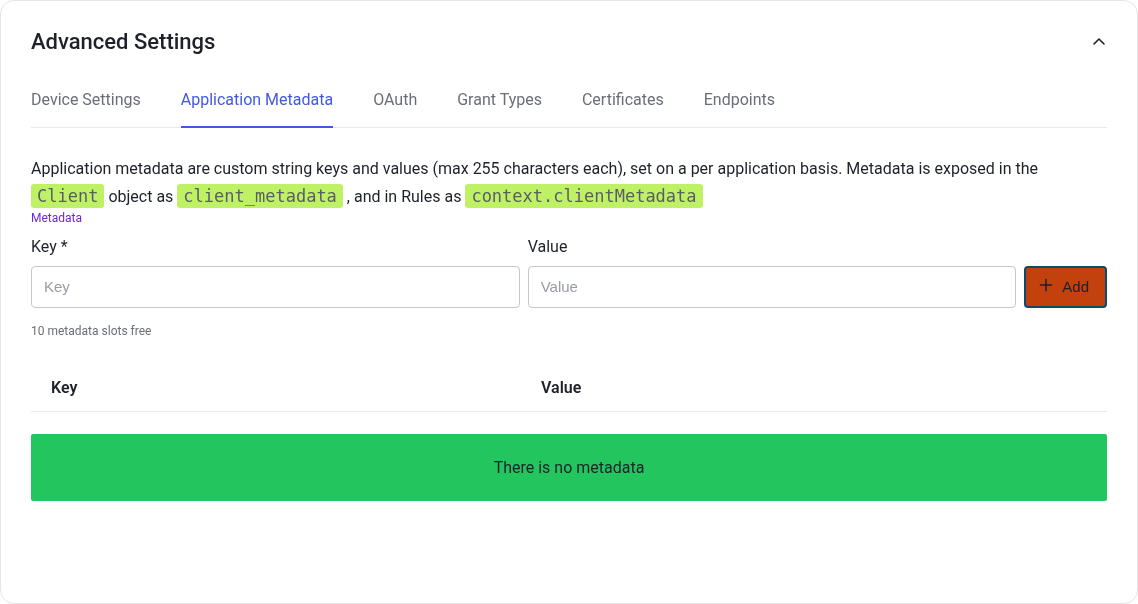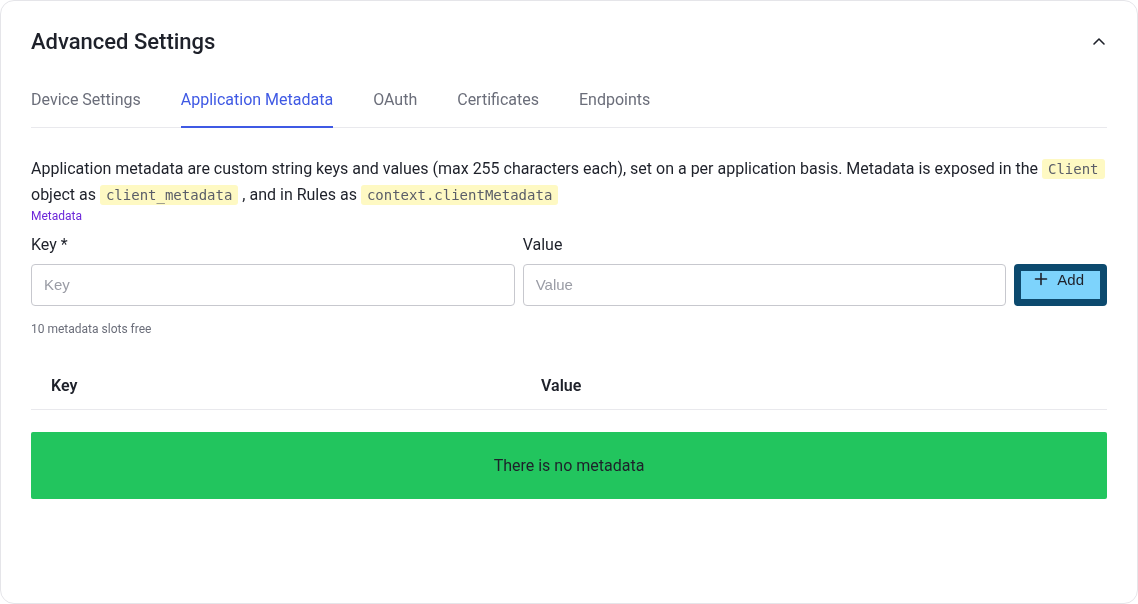--- a/index.html
+++ b/index.html
@@ -58,25 +58,25 @@
     height: 2px;
     background: #3f59e4;
   }
   .description {
     margin-top: 28px;
     font-size: 16px;
     line-height: 1.65;
     color: #1e212a;
   }
   code.inline {
-    background: #fef9c3;
+    background: #bef264;
     border-radius: 3px;
     padding: 2px 6px;
     font-family: ui-monospace, SFMono-Regular, Menlo, Consolas, monospace;
-    font-size: 14px;
+    font-size: 17px;
     color: #5a5d68;
   }
   .section-label {
     font-size: 12px;
     color: #6d28d9;
   }
   .form-row {
     display: flex;
     gap: 8px;
     margin-top: 12px;
@@ -101,24 +101,25 @@
     font-size: 15px;
     color: #1e212a;
     background: #fff;
   }
   input[type="text"]::placeholder {
     color: #9a9ca5;
   }
   .add-btn {
     height: 42px;
     padding: 0 16px 0 12px;
-    border: 7px solid #0c4a6e;
+    border: 2px solid #0c4a6e;
     border-radius: 4px;
-    background: #7dd3fc;
-    display: flex;
+    background: #c2410c;
+    display: flex;
+    align-items: center;
     gap: 8px;
     font-size: 15px;
     color: #1e212a;
     cursor: pointer;
   }
   .hint {
     margin-top: 16px;
     font-size: 12px;
     color: #6b6e7a;
   }
@@ -154,20 +155,21 @@
       <svg width="16" height="16" viewBox="0 0 16 16" fill="none" stroke="currentColor" stroke-width="1.6" stroke-linecap="round" stroke-linejoin="round">
           <polyline points="3,10 8,5 13,10"></polyline>
         </svg>
     </span>
   </div>
 
   <div class="tab-bar">
     <div class="tab">Device Settings</div>
     <div class="tab active">Application Metadata</div>
     <div class="tab">OAuth</div>
+    <div class="tab">Grant Types</div>
     <div class="tab">Certificates</div>
     <div class="tab">Endpoints</div>
   </div>
 
   <div class="description">
     <span>Application metadata are custom string keys and values (max 255 characters each), set on a per application basis. Metadata is exposed in the </span>
     <code class="inline">Client</code>
     <span> object as </span>
     <code class="inline">client_metadata</code>
     <span>, and in Rules as </span>

